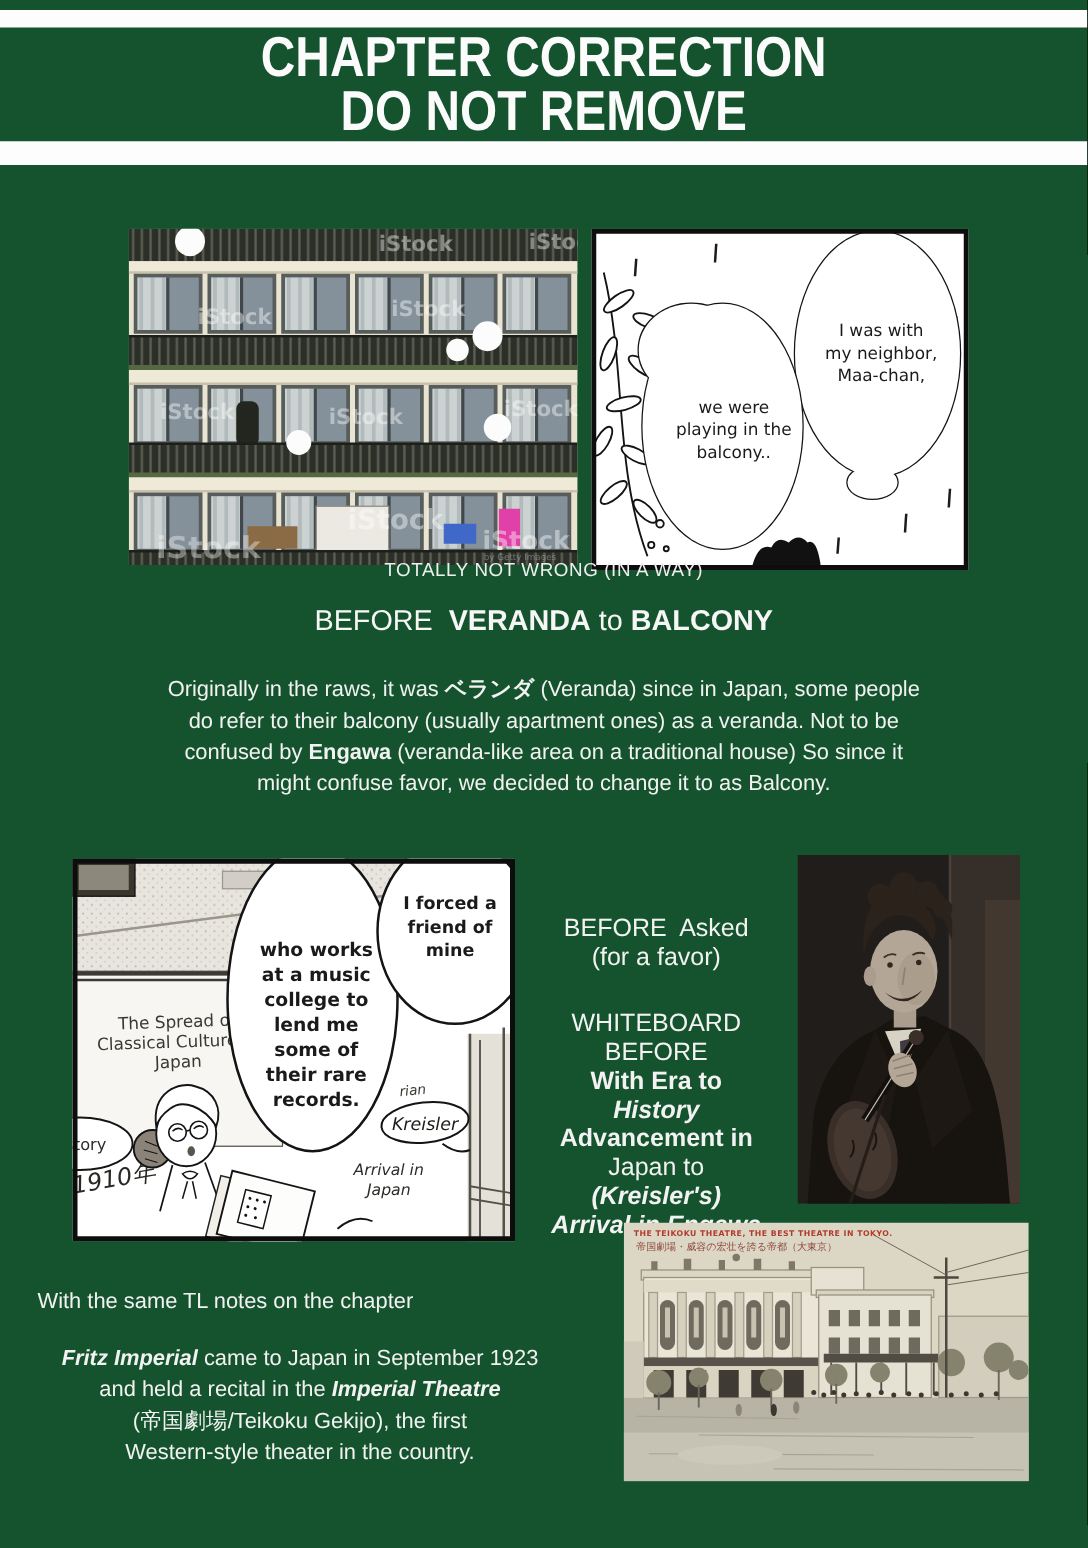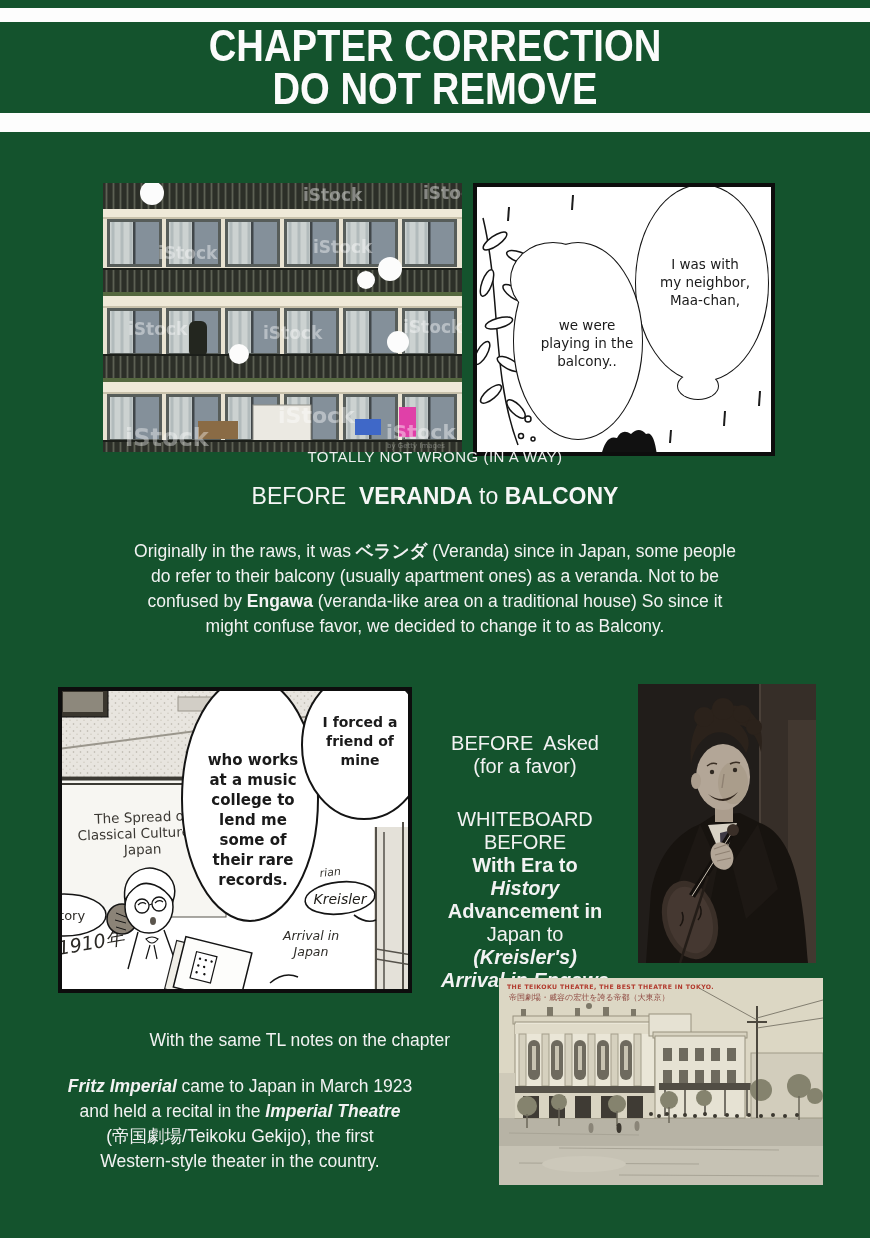--- a/index.html
+++ b/index.html
@@ -15,21 +15,21 @@
   .subcap{top:448px;left:0;width:870px;text-align:center;font-size:15px;letter-spacing:.5px;color:#efefef;}
   .bigcap{top:483px;left:0;width:870px;text-align:center;font-size:23px;white-space:pre-wrap;color:#f6f6f6;}
   .bigcap b{font-weight:bold;}
   .para1{top:539px;left:85px;width:700px;text-align:center;font-size:17.5px;line-height:25px;color:#f2f2f2;}
   .para1 b{font-weight:bold;}
   .colm{top:697px;left:425px;width:200px;text-align:center;font-size:20px;line-height:23px;color:#f2f2f2;margin-top:35px;}
   .colm .ln{white-space:pre-wrap;}
   .colm .gap{height:30px;}
   .b{font-weight:bold;}
   .bi{font-weight:bold;font-style:italic;}
-  .tlintro{top:1030px;left:30px;width:420px;text-align:right;font-size:17.5px;color:#f2f2f2;}
+  .tlintro{top:1030px;left:30px;width:420px;text-align:left;font-size:17.5px;color:#f2f2f2;}
   .tlpara{top:1074px;left:30px;width:420px;text-align:center;font-size:17.5px;line-height:25px;color:#f2f2f2;}
   svg text{font-family:"DejaVu Sans",sans-serif;}
 </style>
 </head>
 <body>
 
 <div class="page">
 
   <div class="strip s1"></div>
   <div class="title">
@@ -338,21 +338,21 @@
         <path d="M44,228 q3,8 -2,14 M62,222 q3,8 -2,14" stroke="#1a1410" stroke-width="1.5" fill="none"></path>
         <ellipse cx="84" cy="172" rx="11" ry="14" fill="#b3a697" transform="rotate(-20 84 172)"></ellipse>
         <path d="M76,165 l14,-5 M77,171 l15,-4 M79,177 l14,-3" stroke="#8f8172" stroke-width="1.2" fill="none"></path>
         <line x1="42" y1="279" x2="70" y2="192" stroke="#241d18" stroke-width="2.5"></line>
       </g>
     </g>
   </svg>
 
   <div class="abs tlintro">With the same TL notes on the chapter</div>
   <div class="abs tlpara">
-    <div><span class="bi">Fritz Imperial</span><span> came to Japan in March 1923</span></div>
+    <div><span class="bi">Fritz Imperial</span><span> came to Japan in September 1923</span></div>
     <div><span>and held a recital in the </span><span class="bi">Imperial Theatre</span></div>
     <div>(帝国劇場/Teikoku Gekijo), the first</div>
     <div>Western-style theater in the country.</div>
   </div>
 
   <svg class="abs" style="top:978px;left:499px" width="324" height="207" viewBox="0 0 324 207">
     <rect width="324" height="207" fill="#dcd7c4"></rect>
     <rect y="140" width="324" height="67" fill="#b7b3a5"></rect>
     <rect y="168" width="324" height="39" fill="#c6c2b4"></rect>
     <g stroke="#a8a496" stroke-width="1">

